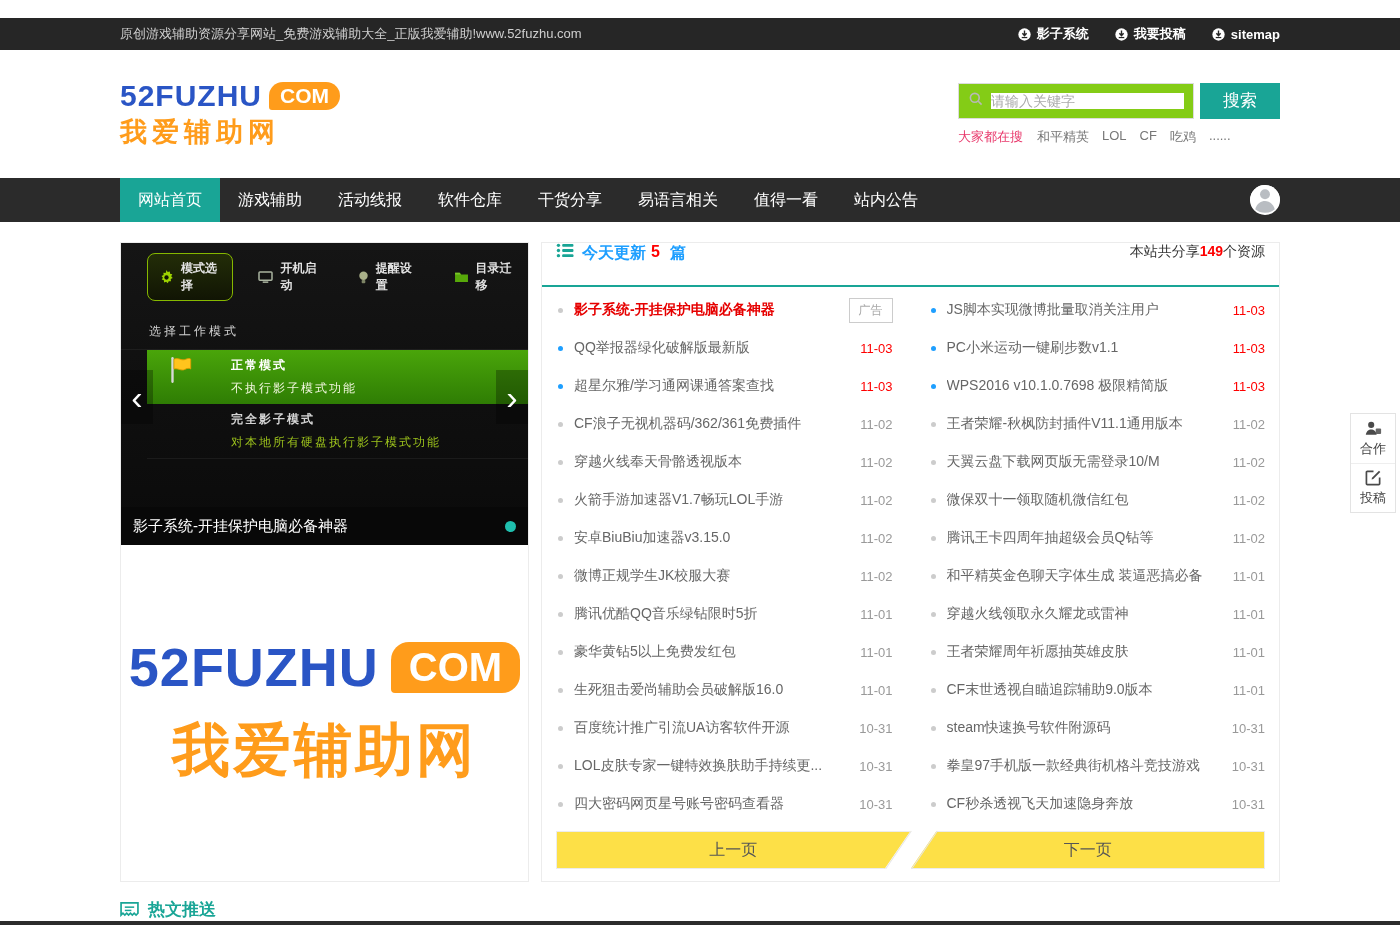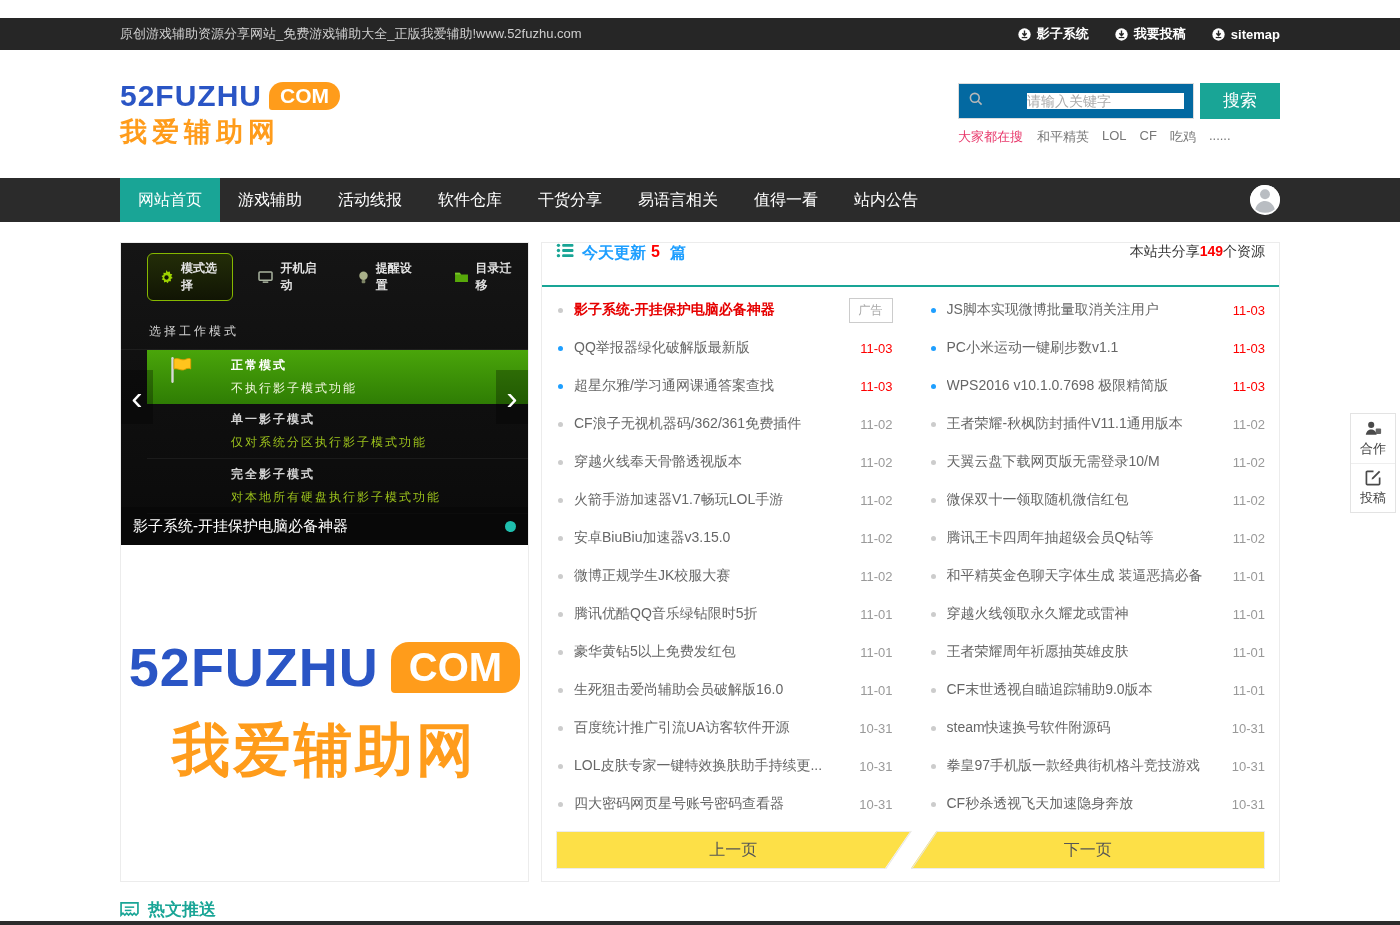--- a/index.html
+++ b/index.html
@@ -21,21 +21,21 @@
   .hd { height:92px; display:flex; align-items:center; }
   .logo { cursor:pointer; }
   .lg1 { display:flex; align-items:center; }
   .lg-name { font-size:30px; font-weight:800; color:#2a55c5; letter-spacing:1px; }
   .lg-badge { font-size:21px; font-weight:800; color:#fff; background:#ff9c1b;
     border-radius:14px 14px 14px 3px; padding:2px 11px; margin-left:7px; }
   .lg2 { font-size:27px; font-weight:800; color:#ff9c1b; letter-spacing:5px; margin-top:1px; }
   .search-area { margin-left:auto; }
   .search-row { display:flex; }
   .search-box { width:236px; height:36px; border:1px solid #dcdcdc; display:flex;
-    align-items:center; padding:0 9px; background:#0369a1;gap:36px; }
+    align-items:center; padding:0 9px; background:#84cc16; }
   .search-box input { border:0; outline:0; font-size:14px; color:#666; width:100%;
     margin-left:7px; font-family:inherit; }
   .search-box input::placeholder { color:#aaa; }
   .search-btn { width:80px; height:36px; margin-left:6px; background:#19a596; color:#fff;
     border:0; font-size:17px; cursor:pointer; font-family:inherit; }
   .hot-line { margin-top:9px; display:flex; align-items:center; font-size:13px; }
   .hot-label { color:#e8386b; margin-right:14px; }
   .hot-terms { display:flex; gap:13px; color:#777; }
   .hot-term { cursor:pointer; }
 
@@ -52,21 +52,21 @@
   
   .main { width:1160px; margin:20px auto 0; display:flex; gap:12px; }
   .left-card { width:409px; flex:none; border:1px solid #ececec; background:#fff; }
 
   
   .slider { position:relative; height:302px; background:linear-gradient(180deg,#151515,#0a0a0a);
     overflow:hidden; cursor:pointer; }
   .slide-tabs { display:flex; gap:13px; padding:10px 0 0 26px; }
   .stab { display:flex; align-items:center; gap:7px; color:#e2e2e2; font-size:12px;
     font-weight:700; padding:6px 11px; border:1px solid transparent; border-radius:6px; }
-  .stab.active { border-color:#86b800; background:linear-gradient(180deg,#232d08,#111504); }
+  .stab.active { border-color:#86b800; background:linear-gradient(180deg,#232d08,#111504);border-radius:8px; }
   .slide-sect { color:#d0d0d0; font-size:12px; letter-spacing:3px; padding:14px 0 9px 28px;
     border-bottom:1px solid #1e1e1e; margin-top:8px; }
   .smode { margin-left:26px; padding:7px 0 7px 84px; position:relative;
     border-bottom:1px solid #1b1b1b; }
   .smode.active { background:linear-gradient(180deg,#4aa50a,#2f7d04); border-bottom:0; }
   .smode .flagwrap { position:absolute; left:22px; top:6px; }
   .smode-name { font-size:12px; color:#d4d4d4; font-weight:700; letter-spacing:2px; }
   .smode.active .smode-name { color:#fff; }
   .smode-desc { font-size:12px; color:#9cc21c; margin-top:6px; letter-spacing:2px; }
   .smode.active .smode-desc { color:#f2f7df; }
@@ -317,24 +317,20 @@
       <div id="slide-modes">
           <div class="smode active">
             <span class="flagwrap"><svg width="24" height="28" viewBox="0 0 22 26">
                 <rect x="2" y="1" width="2.2" height="24" rx="1" fill="#d9d9d9"></rect>
                 <path d="M4.5 3c4-2 7 2 11 0 2-1 4-1 4.5 0v9c-1.5-1-3.5-.5-5.5.5-3.5 1.7-6-1.5-10-.5z" fill="#ffc41d" stroke="#e09b00" stroke-width=".8"></path>
               </svg></span>
             <div class="smode-name">正常模式</div>
             <div class="smode-desc">不执行影子模式功能</div>
           </div>
           <div class="smode">
-            <div class="smode-name">单一影子模式</div>
-            <div class="smode-desc">仅对系统分区执行影子模式功能</div>
-          </div>
-          <div class="smode">
             <div class="smode-name">完全影子模式</div>
             <div class="smode-desc">对本地所有硬盘执行影子模式功能</div>
           </div>
         </div>
       <div class="slide-caption">
         <span>影子系统-开挂保护电脑必备神器</span>
         <span class="caption-dot"></span>
       </div>
       <div class="arrow left">‹</div>
       <div class="arrow right">›</div>

